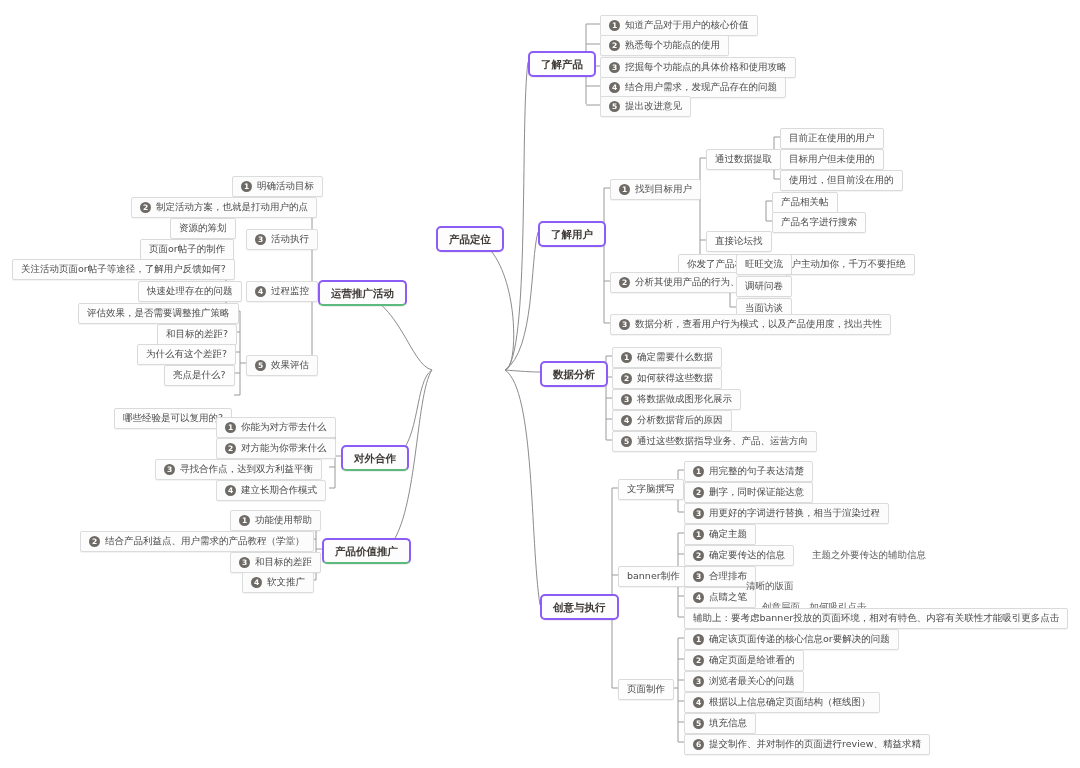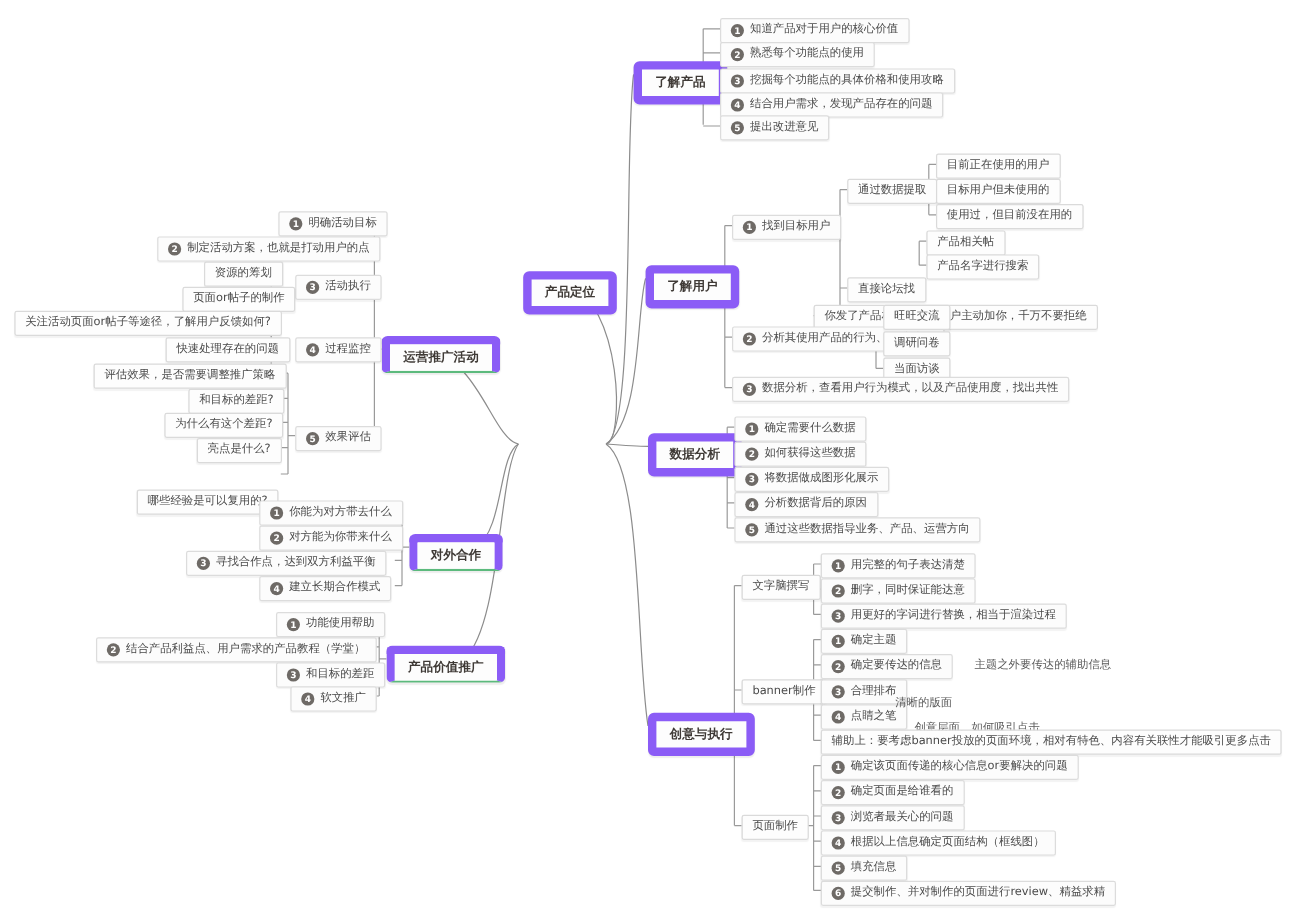--- a/index.html
+++ b/index.html
@@ -7,21 +7,21 @@
        font-family:"DejaVu Sans","Liberation Sans",sans-serif;}
   #canvas{position:absolute;left:0;top:0;width:1080px;height:768px;}
   svg.lines{position:absolute;left:0;top:0;width:1080px;height:768px;pointer-events:none;}
   .node{position:absolute;box-sizing:border-box;white-space:nowrap;
         font-size:9.5px;line-height:1.15;color:#3a3a3a;}
   
   .root{background:#5cba7d;color:#fff;font-size:17px;font-weight:bold;
         border-radius:5px;padding:9px 14px;letter-spacing:1px;
         box-shadow:0 1px 2px rgba(0,0,0,.15);}
   
-  .lvl2{background:#fdfdfd;border:7px solid #8b5cf6;border-radius:5px;
+  .lvl2{background:#fdfdfd;border:2px solid #8b5cf6;border-radius:5px;
         padding:5px 11px;font-size:10.5px;font-weight:bold;color:#3f3a36;
         box-shadow:0 1px 1px rgba(0,0,0,.07);}
   .lvl2.green{border-bottom:2px solid #5cba7d;}
   
   .box{background:#fcfcfc;border:1px solid #dcdcdc;border-radius:2px;
        padding:4px 8px;font-size:9.5px;color:#4a4a4a;
        box-shadow:0 1px 1px rgba(0,0,0,.05);display:flex;align-items:center;gap:5px;}
   .box.plain{background:#fdfdfd;border:1px solid #dadada;}
   .box.bare{background:transparent;border:none;box-shadow:none;padding:3px 6px;color:#5a5a5a;}
   .num{display:inline-block;width:11px;height:11px;border-radius:50%;
@@ -220,21 +220,21 @@
     </div>
 <div class="node box" style="left:131px;top:197px;">
       <span class="num">2</span>
       <span class="lbl">制定活动方案，也就是打动用户的点</span>
     </div>
 <div class="node box" style="left:246px;top:229px;">
       <span class="num">3</span>
       <span class="lbl">活动执行</span>
     </div>
 <div class="node box plain" style="left:170px;top:218px;">资源的筹划</div>
-<div class="node box plain" style="left:152px;top:239px;">页面or帖子的制作</div>
+<div class="node box plain" style="left:140px;top:239px;">页面or帖子的制作</div>
 <div class="node box" style="left:246px;top:281px;">
       <span class="num">4</span>
       <span class="lbl">过程监控</span>
     </div>
 <div class="node box plain" style="left:12px;top:259px;">关注活动页面or帖子等途径，了解用户反馈如何?</div>
 <div class="node box plain" style="left:138px;top:281px;">快速处理存在的问题</div>
 <div class="node box" style="left:246px;top:355px;">
       <span class="num">5</span>
       <span class="lbl">效果评估</span>
     </div>

